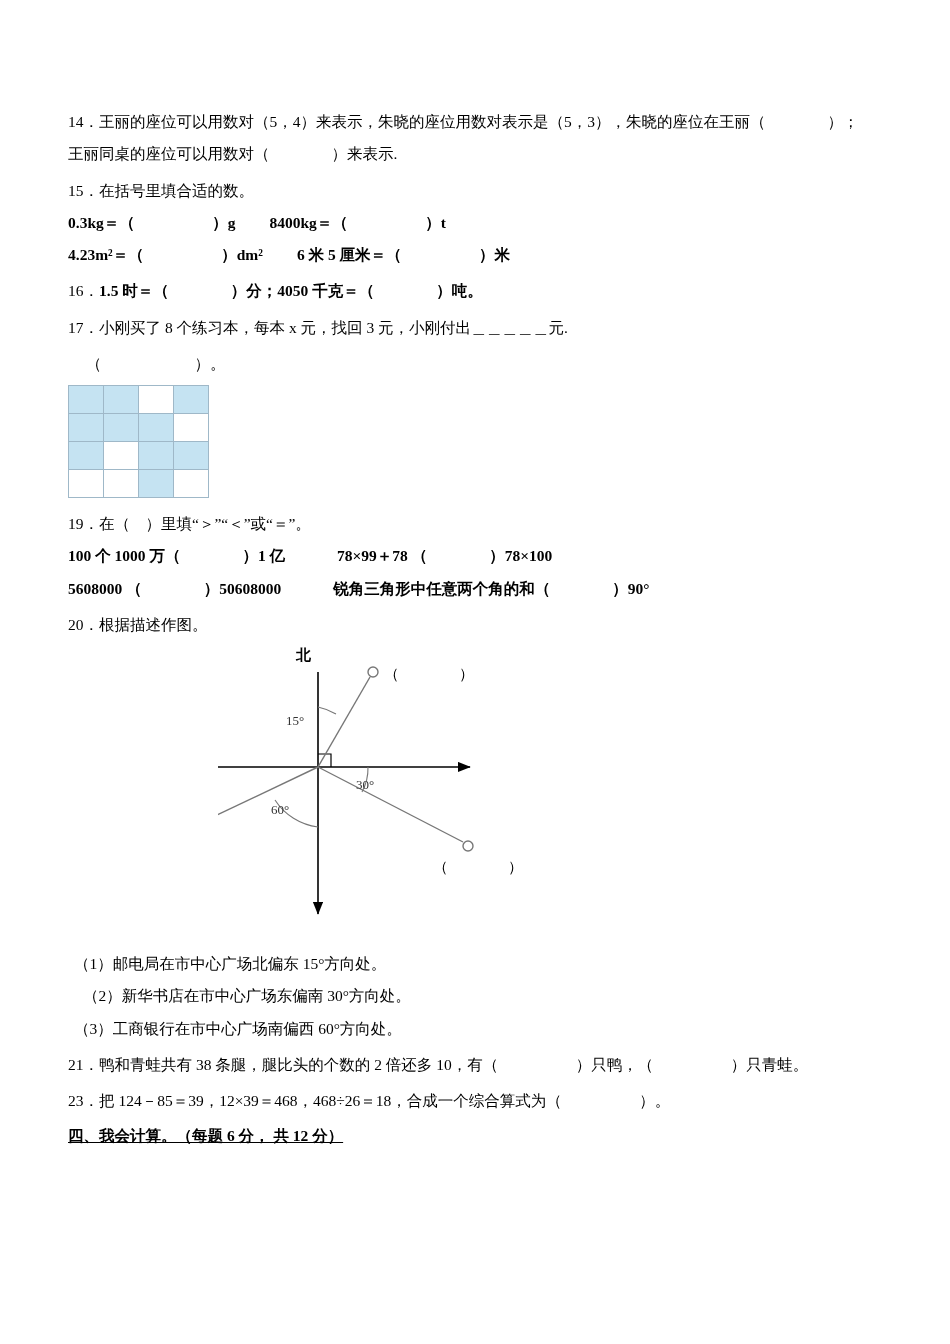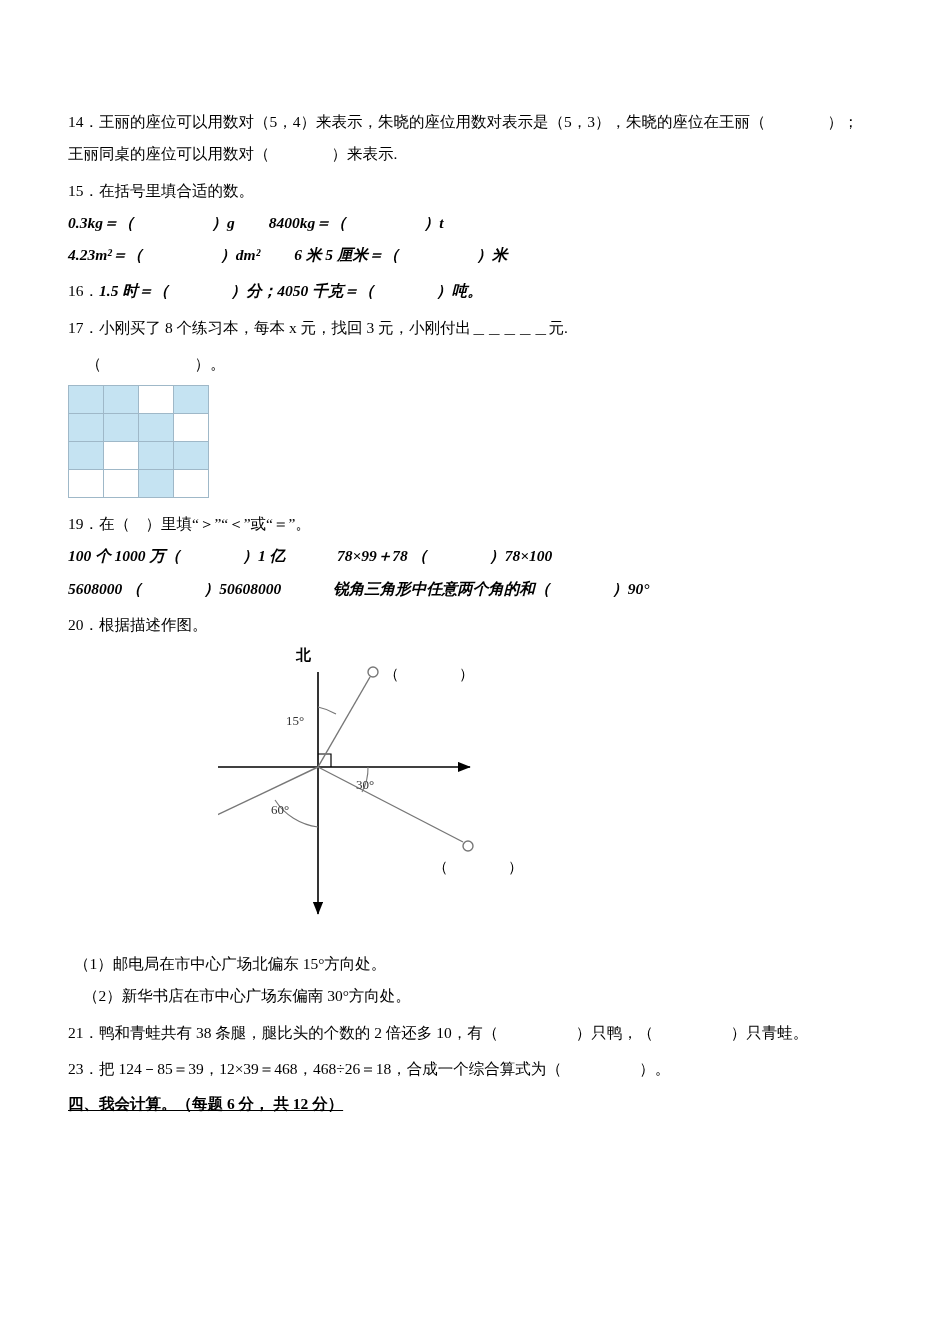--- a/index.html
+++ b/index.html
@@ -25,21 +25,21 @@
     position: absolute;
     left: 68px;
     top: 110px;
     width: 820px;
   }
   .q {
     font-size: 15.5px;
     line-height: 1.5;
     margin-bottom: 13px;
   }
-  .q b, .bold { font-weight: bold; font-style: italic; }
+  .q b, .bold { font-weight: bold; }
   .line2 { margin-top: 9px; }
 
   
   .grid-fig {
     margin: 10px 0 14px 0;
     border-collapse: collapse;
   }
   .grid-fig td {
     width: 34px;
     height: 27px;
@@ -185,20 +185,21 @@
           <text x="53" y="172" font-family="'Liberation Serif', serif" font-size="13" fill="#333">60°</text>
 
           <text x="166" y="37" font-family="'Liberation Serif', serif" font-size="15" fill="#000">（　　　　）</text>
           <text x="-112" y="193" font-family="'Liberation Serif', serif" font-size="15" fill="#000">（　　　　）</text>
           <text x="215" y="230" font-family="'Liberation Serif', serif" font-size="15" fill="#000">（　　　　）</text>
         </svg>
       </div>
 
       <div class="line2" style="margin-left:6px;">（1）邮电局在市中心广场北偏东 15°方向处。</div>
       <div class="line2" style="margin-left:15px;">（2）新华书店在市中心广场东偏南 30°方向处。</div>
+      <div class="line2" style="margin-left:6px;">（3）工商银行在市中心广场南偏西 60°方向处。</div>
     </div>
 
     <div class="q">
       <span>21．</span><span>鸭和青蛙共有 38 条腿，腿比头的个数的 2 倍还多 10，有（　　　　　）只鸭，（　　　　　）只青蛙。</span>
     </div>
 
 
     <div class="q">
       <span>23．</span><span>把 124－85＝39，12×39＝468，468÷26＝18，合成一个综合算式为（　　　　　）。</span>
     </div>

